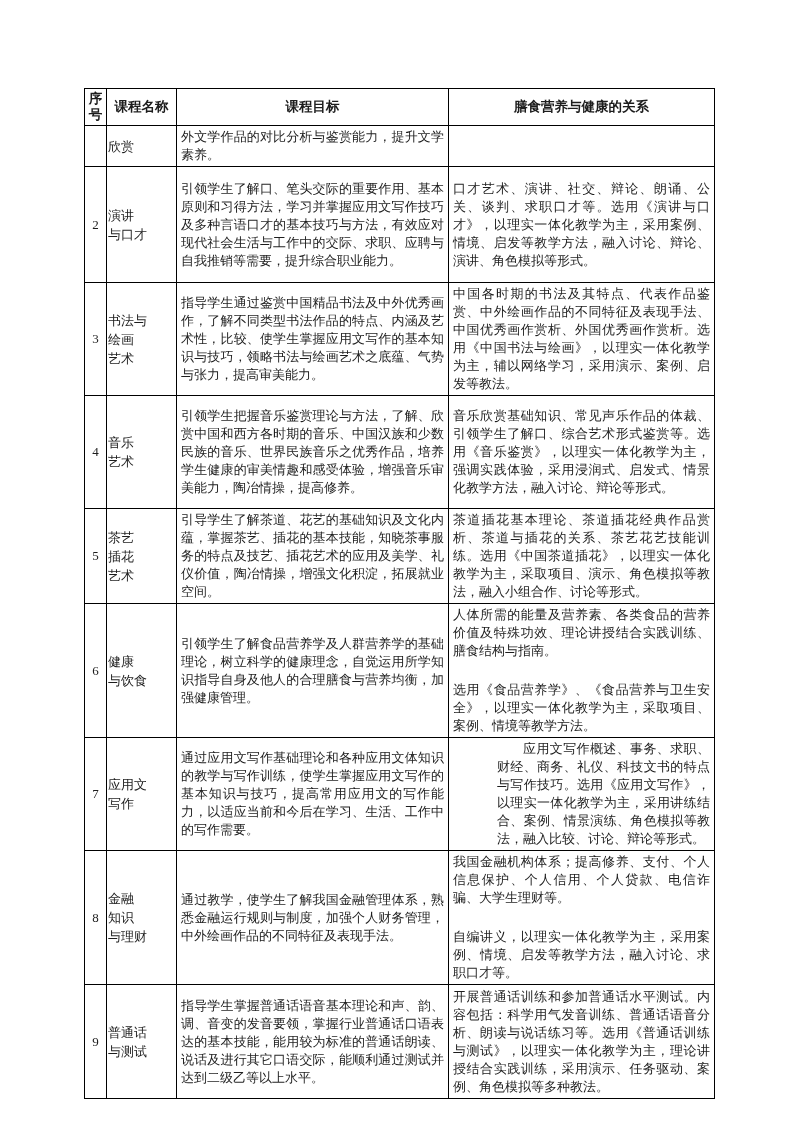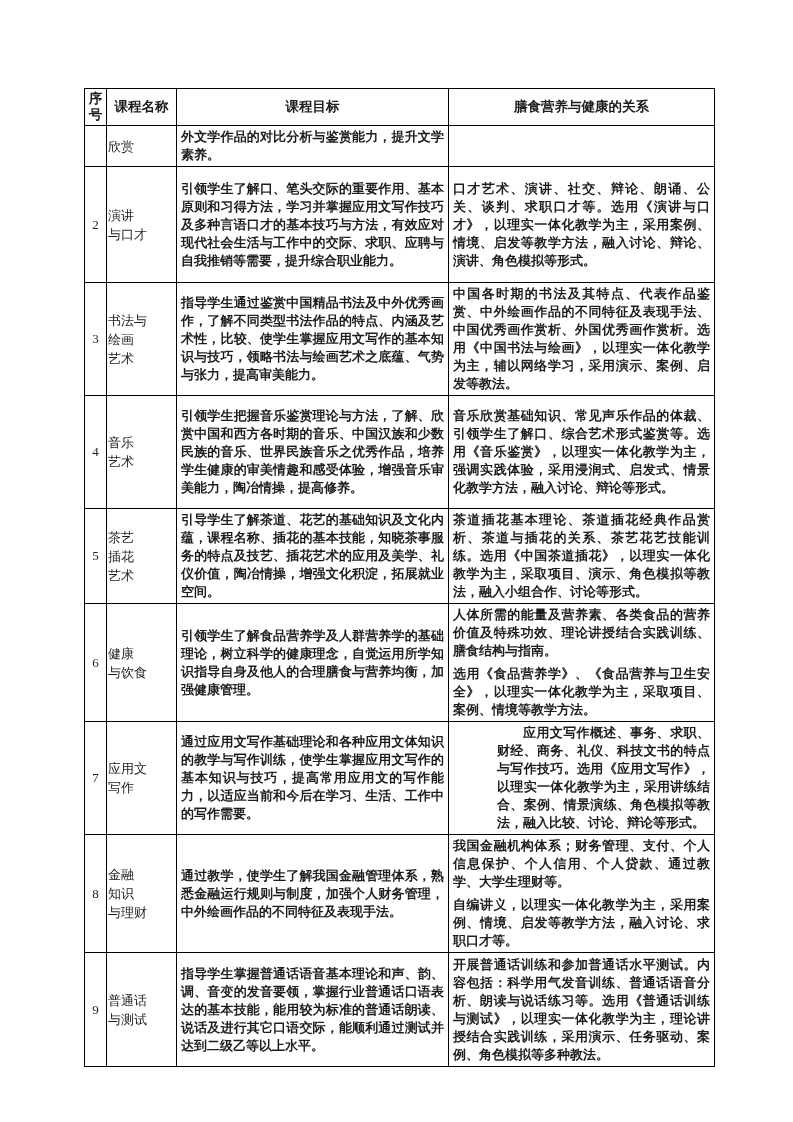--- a/index.html
+++ b/index.html
@@ -30,24 +30,23 @@
     font-size:13.5px;line-height:16px;
   }
   td.no-cell{text-align:center;padding:1px;}
   td.name-cell{
     white-space:pre-line;padding:1px;
     line-height:19px;
   }
   td.text-cell{
     text-align:justify;
     text-justify:inter-ideograph;
-    font-weight:bold;
   }
   td.text-cell p{margin:0;}
-  td.text-cell p + p{margin-top:5px;}
+  td.text-cell p + p{margin-top:21px;}
   td.text-cell p.indent{text-indent:2em;margin-left:44px;}
   tr.h-head{height:32px;}
   tr.h-r0{height:37px;}
   tr.h-r1{height:116px;}
   tr.h-r2{height:109px;}
   tr.h-r3{height:113px;}
   tr.h-r4{height:91px;}
   tr.h-r5{height:117px;}
   tr.h-r6{height:92px;}
   tr.h-r7{height:114px;}
@@ -116,21 +115,21 @@
         <td class="text-cell">
             <p>音乐欣赏基础知识、常见声乐作品的体裁、引领学生了解口、综合艺术形式鉴赏等。选用《音乐鉴赏》，以理实一体化教学为主，强调实践体验，采用浸润式、启发式、情景化教学方法，融入讨论、辩论等形式。</p>
           </td>
       </tr>
       <tr class="h-r4">
         <td class="no-cell">5</td>
         <td class="name-cell">茶艺
 插花
 艺术</td>
         <td class="text-cell">
-            <p>引导学生了解茶道、花艺的基础知识及文化内蕴，课程名称、插花的基本技能，知晓茶事服务的特点及技艺、插花艺术的应用及美学、礼仪价值，陶冶情操，增强文化积淀，拓展就业空间。</p>
+            <p>引导学生了解茶道、花艺的基础知识及文化内蕴，掌握茶艺、插花的基本技能，知晓茶事服务的特点及技艺、插花艺术的应用及美学、礼仪价值，陶冶情操，增强文化积淀，拓展就业空间。</p>
           </td>
         <td class="text-cell">
             <p>茶道插花基本理论、茶道插花经典作品赏析、茶道与插花的关系、茶艺花艺技能训练。选用《中国茶道插花》，以理实一体化教学为主，采取项目、演示、角色模拟等教法，融入小组合作、讨论等形式。</p>
           </td>
       </tr>
       <tr class="h-r5">
         <td class="no-cell">6</td>
         <td class="name-cell">健康
 与饮食</td>
         <td class="text-cell">
@@ -154,21 +153,21 @@
       </tr>
       <tr class="h-r7">
         <td class="no-cell">8</td>
         <td class="name-cell">金融
 知识
 与理财</td>
         <td class="text-cell">
             <p>通过教学，使学生了解我国金融管理体系，熟悉金融运行规则与制度，加强个人财务管理，中外绘画作品的不同特征及表现手法。</p>
           </td>
         <td class="text-cell">
-          <p>我国金融机构体系；财务管理、支付、个人信息保护、个人信用、个人贷款、通过教学、大学生理财等。</p>
+          <p>我国金融机构体系；提高修养、支付、个人信息保护、个人信用、个人贷款、电信诈骗、大学生理财等。</p>
           <p>自编讲义，以理实一体化教学为主，采用案例、情境、启发等教学方法，融入讨论、求职口才等。</p>
         </td>
       </tr>
       <tr class="h-r8">
         <td class="no-cell">9</td>
         <td class="name-cell">普通话
 与测试</td>
         <td class="text-cell">
             <p>指导学生掌握普通话语音基本理论和声、韵、调、音变的发音要领，掌握行业普通话口语表达的基本技能，能用较为标准的普通话朗读、说话及进行其它口语交际，能顺利通过测试并达到二级乙等以上水平。</p>
           </td>

